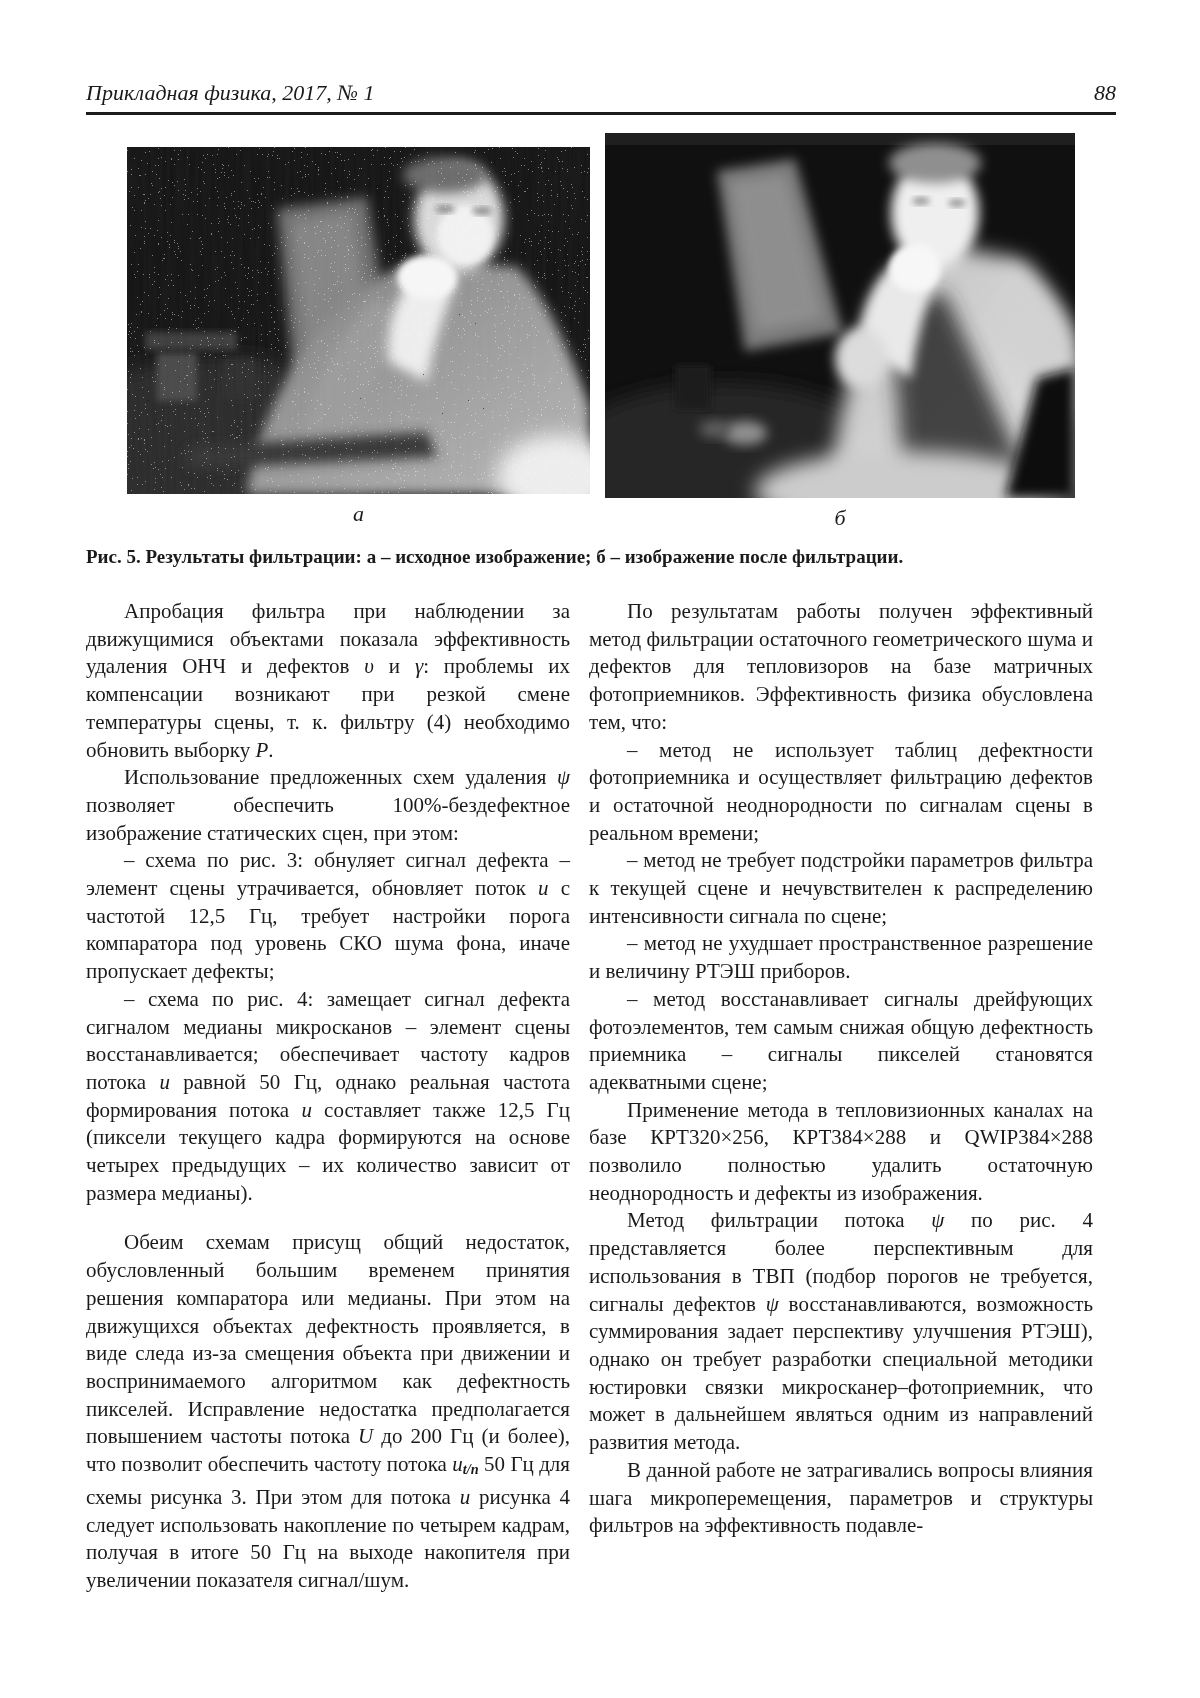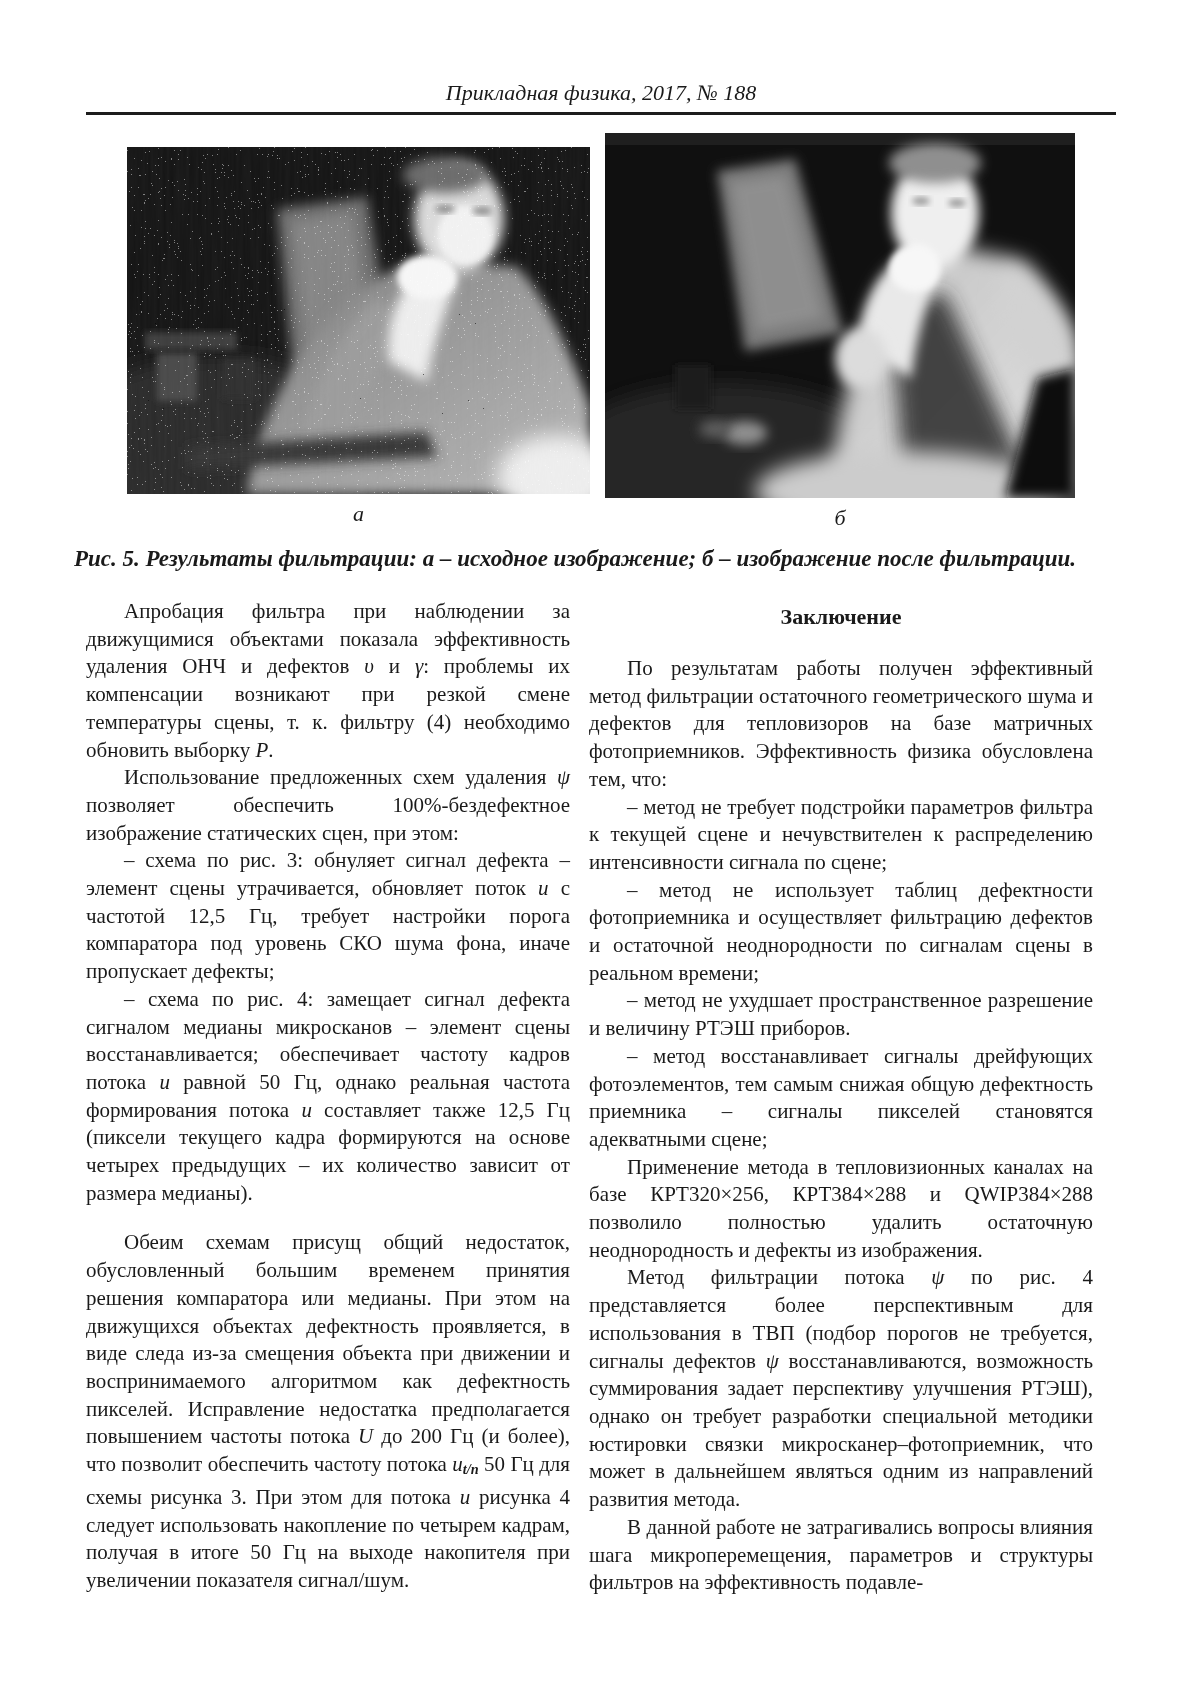--- a/index.html
+++ b/index.html
@@ -1,34 +1,34 @@
 <!DOCTYPE html>
 <html lang="ru"><head>
 <meta charset="utf-8">
 <style>
   html,body{margin:0;padding:0;background:#e8e8e8;}
   .page{position:relative;width:1200px;height:1698px;margin:0 auto;background:#ffffff;
         font-family:"Liberation Serif", serif;color:#1a1a1a;overflow:hidden;}
 
   
   .page-header{position:absolute;left:86px;right:84px;top:80px;display:flex;
-               justify-content:center;align-items:baseline;
+               justify-content:space-between;align-items:baseline;
                font-style:italic;font-size:22px;}
   .header-rule{position:absolute;left:86px;right:84px;top:112px;height:0;
                border-top:3px solid #1c1c1c;}
 
   
   .figure-row{position:absolute;left:127px;top:133px;display:flex;gap:15px;align-items:flex-start;}
   figure{margin:0;display:flex;flex-direction:column;}
   .fig-a{margin-top:14px;}
   .fig-a svg{width:463px;height:347px;display:block;}
   .fig-b svg{width:470px;height:365px;display:block;}
   .img-label{text-align:center;font-style:italic;font-size:22px;margin-top:7px;}
-  .figure-caption{position:absolute;left:74px;top:546px;width:1030px;
-                  font-weight:bold;font-style:italic;font-size:23px;}
+  .figure-caption{position:absolute;left:86px;top:546px;width:1030px;
+                  font-weight:bold;font-size:19px;}
 
   
   .columns{position:absolute;left:86px;top:598px;width:1034px;display:flex;gap:19px;}
   .col-left{width:484px;}
   .col-right{width:504px;}
   p.body-par{margin:0;font-size:21px;line-height:27.7px;text-align:justify;
              text-indent:38px;hyphens:auto;}
   p.gap-before{margin-top:22px;}
   .section-heading{margin:6px 0 25px 0;text-align:center;font-size:22px;font-weight:bold;}
   .var{font-style:italic;}
@@ -162,24 +162,23 @@
 
     <div class="col-left">
       <p class="body-par"><span>Апробация фильтра при наблюдении за движущимися объектами показала эффективность удаления ОНЧ и дефектов </span><span class="var">υ</span><span> и </span><span class="var">γ</span><span>: проблемы их компенсации возникают при резкой смене температуры сцены, т. к. фильтру (4) необходимо обновить выборку </span><span class="var">P</span><span>.</span></p>
       <p class="body-par"><span>Использование предложенных схем удаления </span><span class="var">ψ</span><span> позволяет обеспечить 100%-бездефектное изображение статических сцен, при этом:</span></p>
       <p class="body-par"><span>– схема по рис. 3: обнуляет сигнал дефекта – элемент сцены утрачивается, обновляет поток </span><span class="var">u</span><span> с частотой 12,5 Гц, требует настройки порога компаратора под уровень СКО шума фона, иначе пропускает дефекты;</span></p>
       <p class="body-par"><span>– схема по рис. 4: замещает сигнал дефекта сигналом медианы микросканов – элемент сцены восстанавливается; обеспечивает частоту кадров потока </span><span class="var">u</span><span> равной 50 Гц, однако реальная частота формирования потока </span><span class="var">u</span><span> составляет также 12,5 Гц (пиксели текущего кадра формируются на основе четырех предыдущих – их количество зависит от размера медианы).</span></p>
       <p class="body-par gap-before"><span>Обеим схемам присущ общий недостаток, обусловленный большим временем принятия решения компаратора или медианы. При этом на движущихся объектах дефектность проявляется, в виде следа из-за смещения объекта при движении и воспринимаемого алгоритмом как дефектность пикселей. Исправление недостатка предполагается повышением частоты потока </span><span class="var">U</span><span> до 200 Гц (и более), что позволит обеспечить частоту потока </span><span class="var">u</span><span class="sub">t/n</span><span> 50 Гц для схемы рисунка 3. При этом для потока </span><span class="var">u</span><span> рисунка 4 следует использовать накопление по четырем кадрам, получая в итоге 50 Гц на выходе накопителя при увеличении показателя сигнал/шум.</span></p>
     </div>
 
     <div class="col-right">
-      <h2 class="section-heading">Заключение</h2>
       <p class="body-par"><span>По результатам работы получен эффективный метод фильтрации остаточного геометрического шума и дефектов для тепловизоров на базе матричных фотоприемников. Эффективность физика обусловлена тем, что:</span></p>
+      <p class="body-par"><span>– метод не использует таблиц дефектности фотоприемника и осуществляет фильтрацию дефектов и остаточной неоднородности по сигналам сцены в реальном времени;</span></p>
       <p class="body-par"><span>– метод не требует подстройки параметров фильтра к текущей сцене и нечувствителен к распределению интенсивности сигнала по сцене;</span></p>
-      <p class="body-par"><span>– метод не использует таблиц дефектности фотоприемника и осуществляет фильтрацию дефектов и остаточной неоднородности по сигналам сцены в реальном времени;</span></p>
       <p class="body-par"><span>– метод не ухудшает пространственное разрешение и величину РТЭШ приборов.</span></p>
       <p class="body-par"><span>– метод восстанавливает сигналы дрейфующих фотоэлементов, тем самым снижая общую дефектность приемника – сигналы пикселей становятся адекватными сцене;</span></p>
       <p class="body-par"><span>Применение метода в тепловизионных каналах на базе КРТ320×256, КРТ384×288 и QWIP384×288 позволило полностью удалить остаточную неоднородность и дефекты из изображения.</span></p>
       <p class="body-par"><span>Метод фильтрации потока </span><span class="var">ψ</span><span> по рис. 4 представляется более перспективным для использования в ТВП (подбор порогов не требуется, сигналы дефектов </span><span class="var">ψ</span><span> восстанавливаются, возможность суммирования задает перспективу улучшения РТЭШ), однако он требует разработки специальной методики юстировки связки микросканер–фотоприемник, что может в дальнейшем являться одним из направлений развития метода.</span></p>
       <p class="body-par"><span>В данной работе не затрагивались вопросы влияния шага микроперемещения, параметров и структуры фильтров на эффективность подавле-</span></p>
     </div>
 
   </div>
 
 </div>

